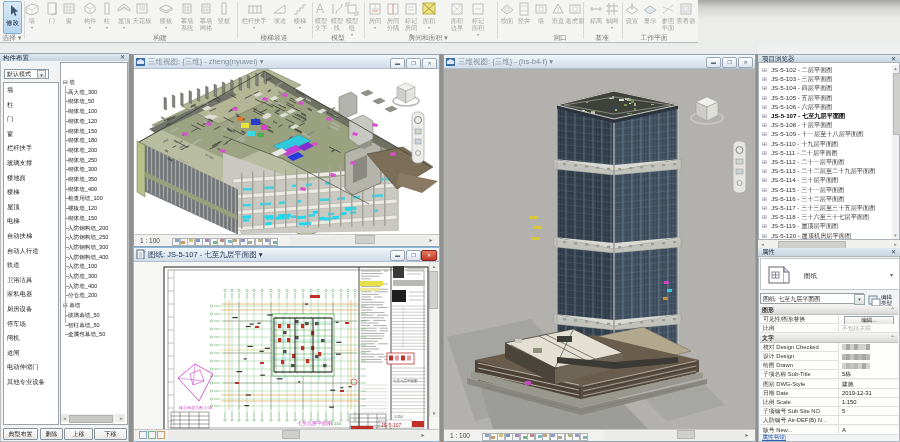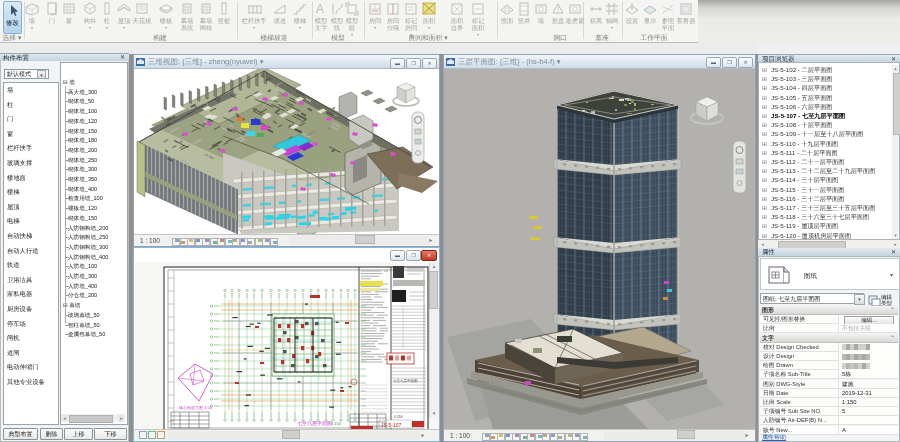--- a/index.html
+++ b/index.html
@@ -751,20 +751,28 @@
       </div>
       <div style="position:absolute;left:135.5px;top:2.5px;width:6px;height:6px;background:#f6f6f4;border:1px solid #b0b4b8;">
         <div style="position:absolute;left:2px;top:2px;width:4px;height:3px;background:#80b0ac;"></div>
       </div>
     </div>
 <div class="abs" style="left:155px;bottom:1px;width:140px;height:9px;background:#ebebe9;"></div>
 <div class="abs" style="left:221px;bottom:2px;width:18px;height:7px;background:#cfcfcd;border:1px solid #b5b5b3;"></div>
 <div class="abs" style="right:4px;bottom:1px;width:8px;height:9px;font-size:6px;color:#777;text-align:center;line-height:9px;">▸</div>
 </div>
 <div class="win" id="w2" style="left:133px;top:247px;width:305px;height:193px;border-color:#88b6dc;">
+<div class="tbar" style="color:#1a3050;">
+      <svg width="10" height="10" style="position:absolute;left:2px;top:1px;">
+        <rect x="1" y="1" width="7" height="9" fill="#fff" stroke="#567"></rect>
+        <path d="M8 1 L8 3 L10 3" fill="#cde" stroke="#567" stroke-width="0.5"></path>
+        <path d="M2.5 4 L6.5 4 M2.5 6 L6.5 6 M2.5 8 L6.5 8" stroke="#789" stroke-width="0.7"></path>
+      </svg>
+      <span style="position:absolute;left:14px;">图纸: JS-5-107 - 七至九层平面图 ▾</span>
+    </div>
 <div class="tbtn" style="right:34px;">▬</div>
     <div class="tbtn" style="right:18px;">❐</div>
     <div class="tbtn" style="right:2px;width:14px;background:linear-gradient(#e87860,#c03a28);border-color:#8a2418;color:#fff;">✕</div>
 <svg width="304" height="169" style="position:absolute;left:1px;top:14px;background:#f6f6f4;">
       <rect x="29.0" y="5.0" width="264.0" height="164.0" fill="#ffffff" stroke="#222" stroke-width="1"></rect>
       <rect x="33.0" y="8.0" width="256.0" height="158.0" fill="none" stroke="#555" stroke-width="0.5"></rect>
       <line x1="39.0" y1="8.0" x2="39.0" y2="166.0" stroke="#888" stroke-width="0.5"></line>
       <line x1="33.0" y1="16.0" x2="39.0" y2="16.0" stroke="#888" stroke-width="0.5"></line>
       <line x1="33.0" y1="29.0" x2="39.0" y2="29.0" stroke="#888" stroke-width="0.5"></line>
       <line x1="33.0" y1="42.0" x2="39.0" y2="42.0" stroke="#888" stroke-width="0.5"></line>
@@ -1173,21 +1181,21 @@
 <div class="abs" style="left:34px;bottom:1px;width:252px;height:9px;background:#ebebe9;"></div>
 <div class="abs" style="left:148px;bottom:2px;width:16px;height:7px;background:#cfcfcd;border:1px solid #b5b5b3;"></div>
 <div class="abs" style="right:12px;bottom:1px;width:8px;height:9px;font-size:6px;color:#777;text-align:center;line-height:9px;">▸</div>
 </div>
 <div class="win" id="w3" style="left:443px;top:54px;width:311px;height:386px;background:#b2b1ae;">
 <div class="tbar">
       <svg width="10" height="10" style="position:absolute;left:2px;top:1px;">
         <rect x="0" y="2" width="9" height="8" fill="#3a6ea5"></rect>
         <path d="M1 5 L4.5 3 L8 5 L8 8 L1 8 Z" fill="#dce8f4"></path>
       </svg>
-      <span style="position:absolute;left:14px;">三层平面图: {三维} - (hs-b4-f) ▾</span>
+      <span style="position:absolute;left:14px;">三维视图: {三维} - (hs-b4-f) ▾</span>
     </div>
 <div class="tbtn" style="right:34px;">▬</div>
     <div class="tbtn" style="right:18px;">❐</div>
     <div class="tbtn" style="right:2px;">✕</div>
 <svg width="310" height="360" style="position:absolute;left:1px;top:14px;background:#b2b1ae;">
       <polygon points="112.0,40.0 169.0,46.0 169.0,98.0 112.0,92.0" fill="#2e3b47"></polygon>
       <polygon points="169.0,46.0 233.0,40.0 233.0,92.0 169.0,98.0" fill="#3a4a59"></polygon>
       <polygon points="112.0,100.0 169.0,106.0 169.0,176.0 112.0,170.0" fill="#2e3b47"></polygon>
       <polygon points="169.0,106.0 233.0,100.0 233.0,170.0 169.0,176.0" fill="#3a4a59"></polygon>
       <polygon points="112.0,178.0 169.0,184.0 169.0,253.0 112.0,247.0" fill="#2e3b47"></polygon>

